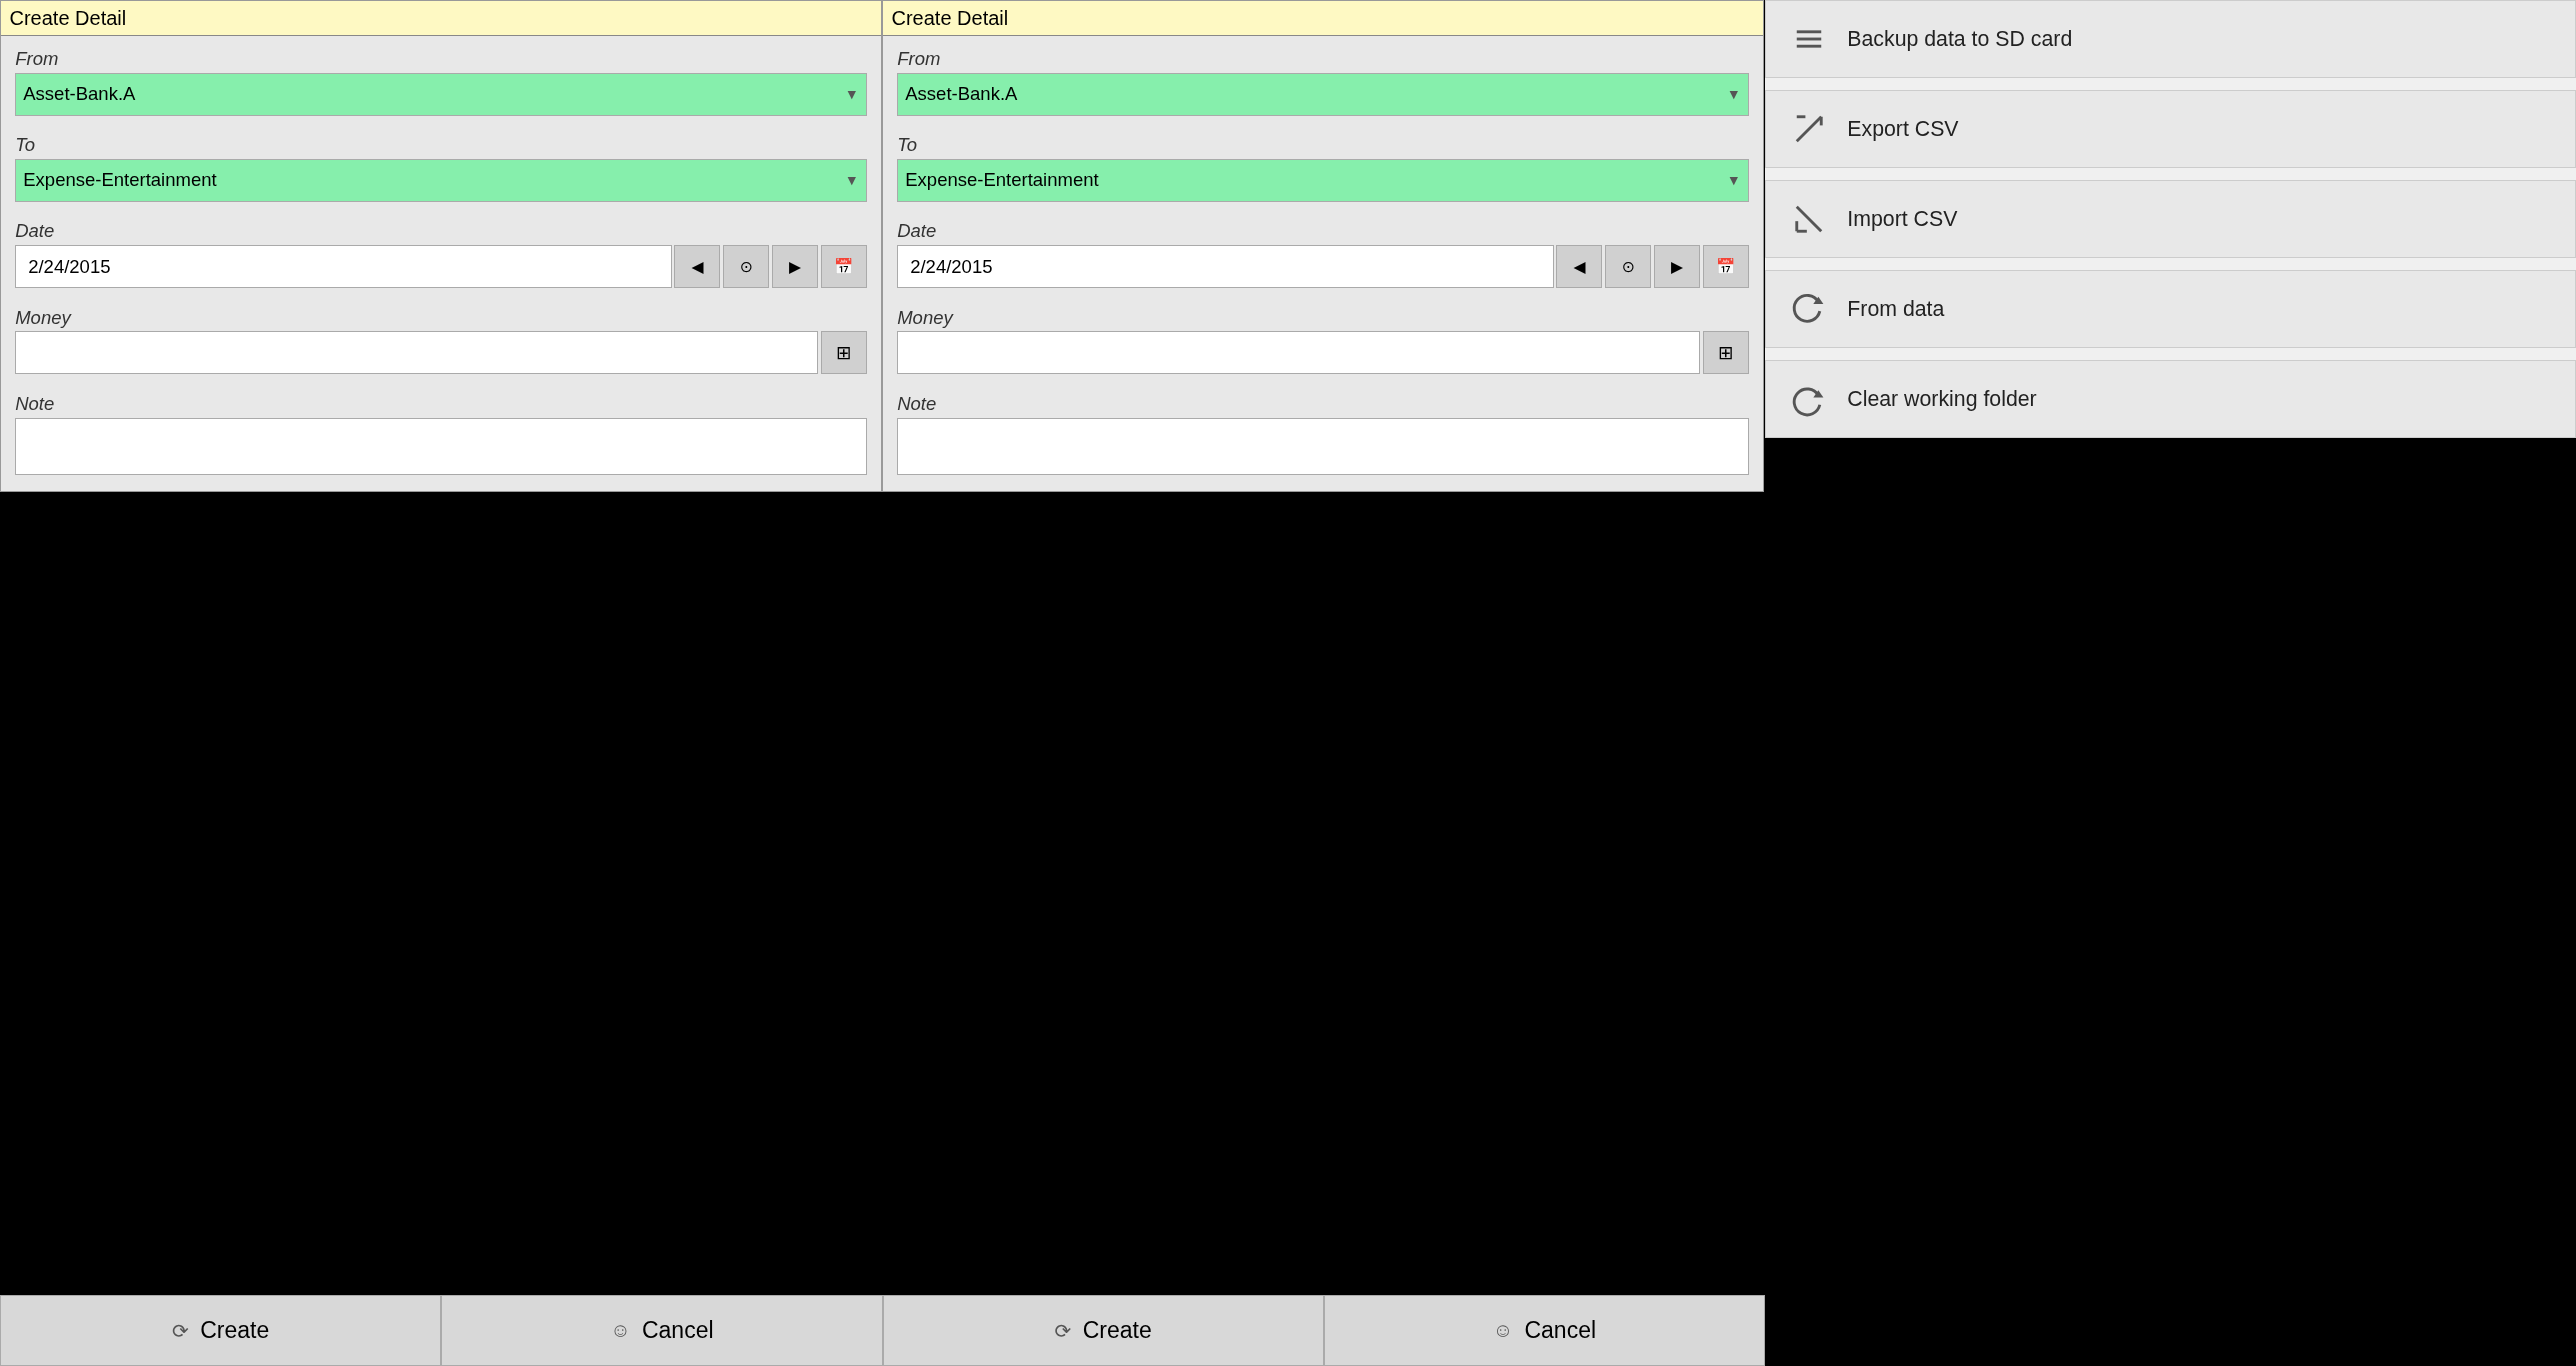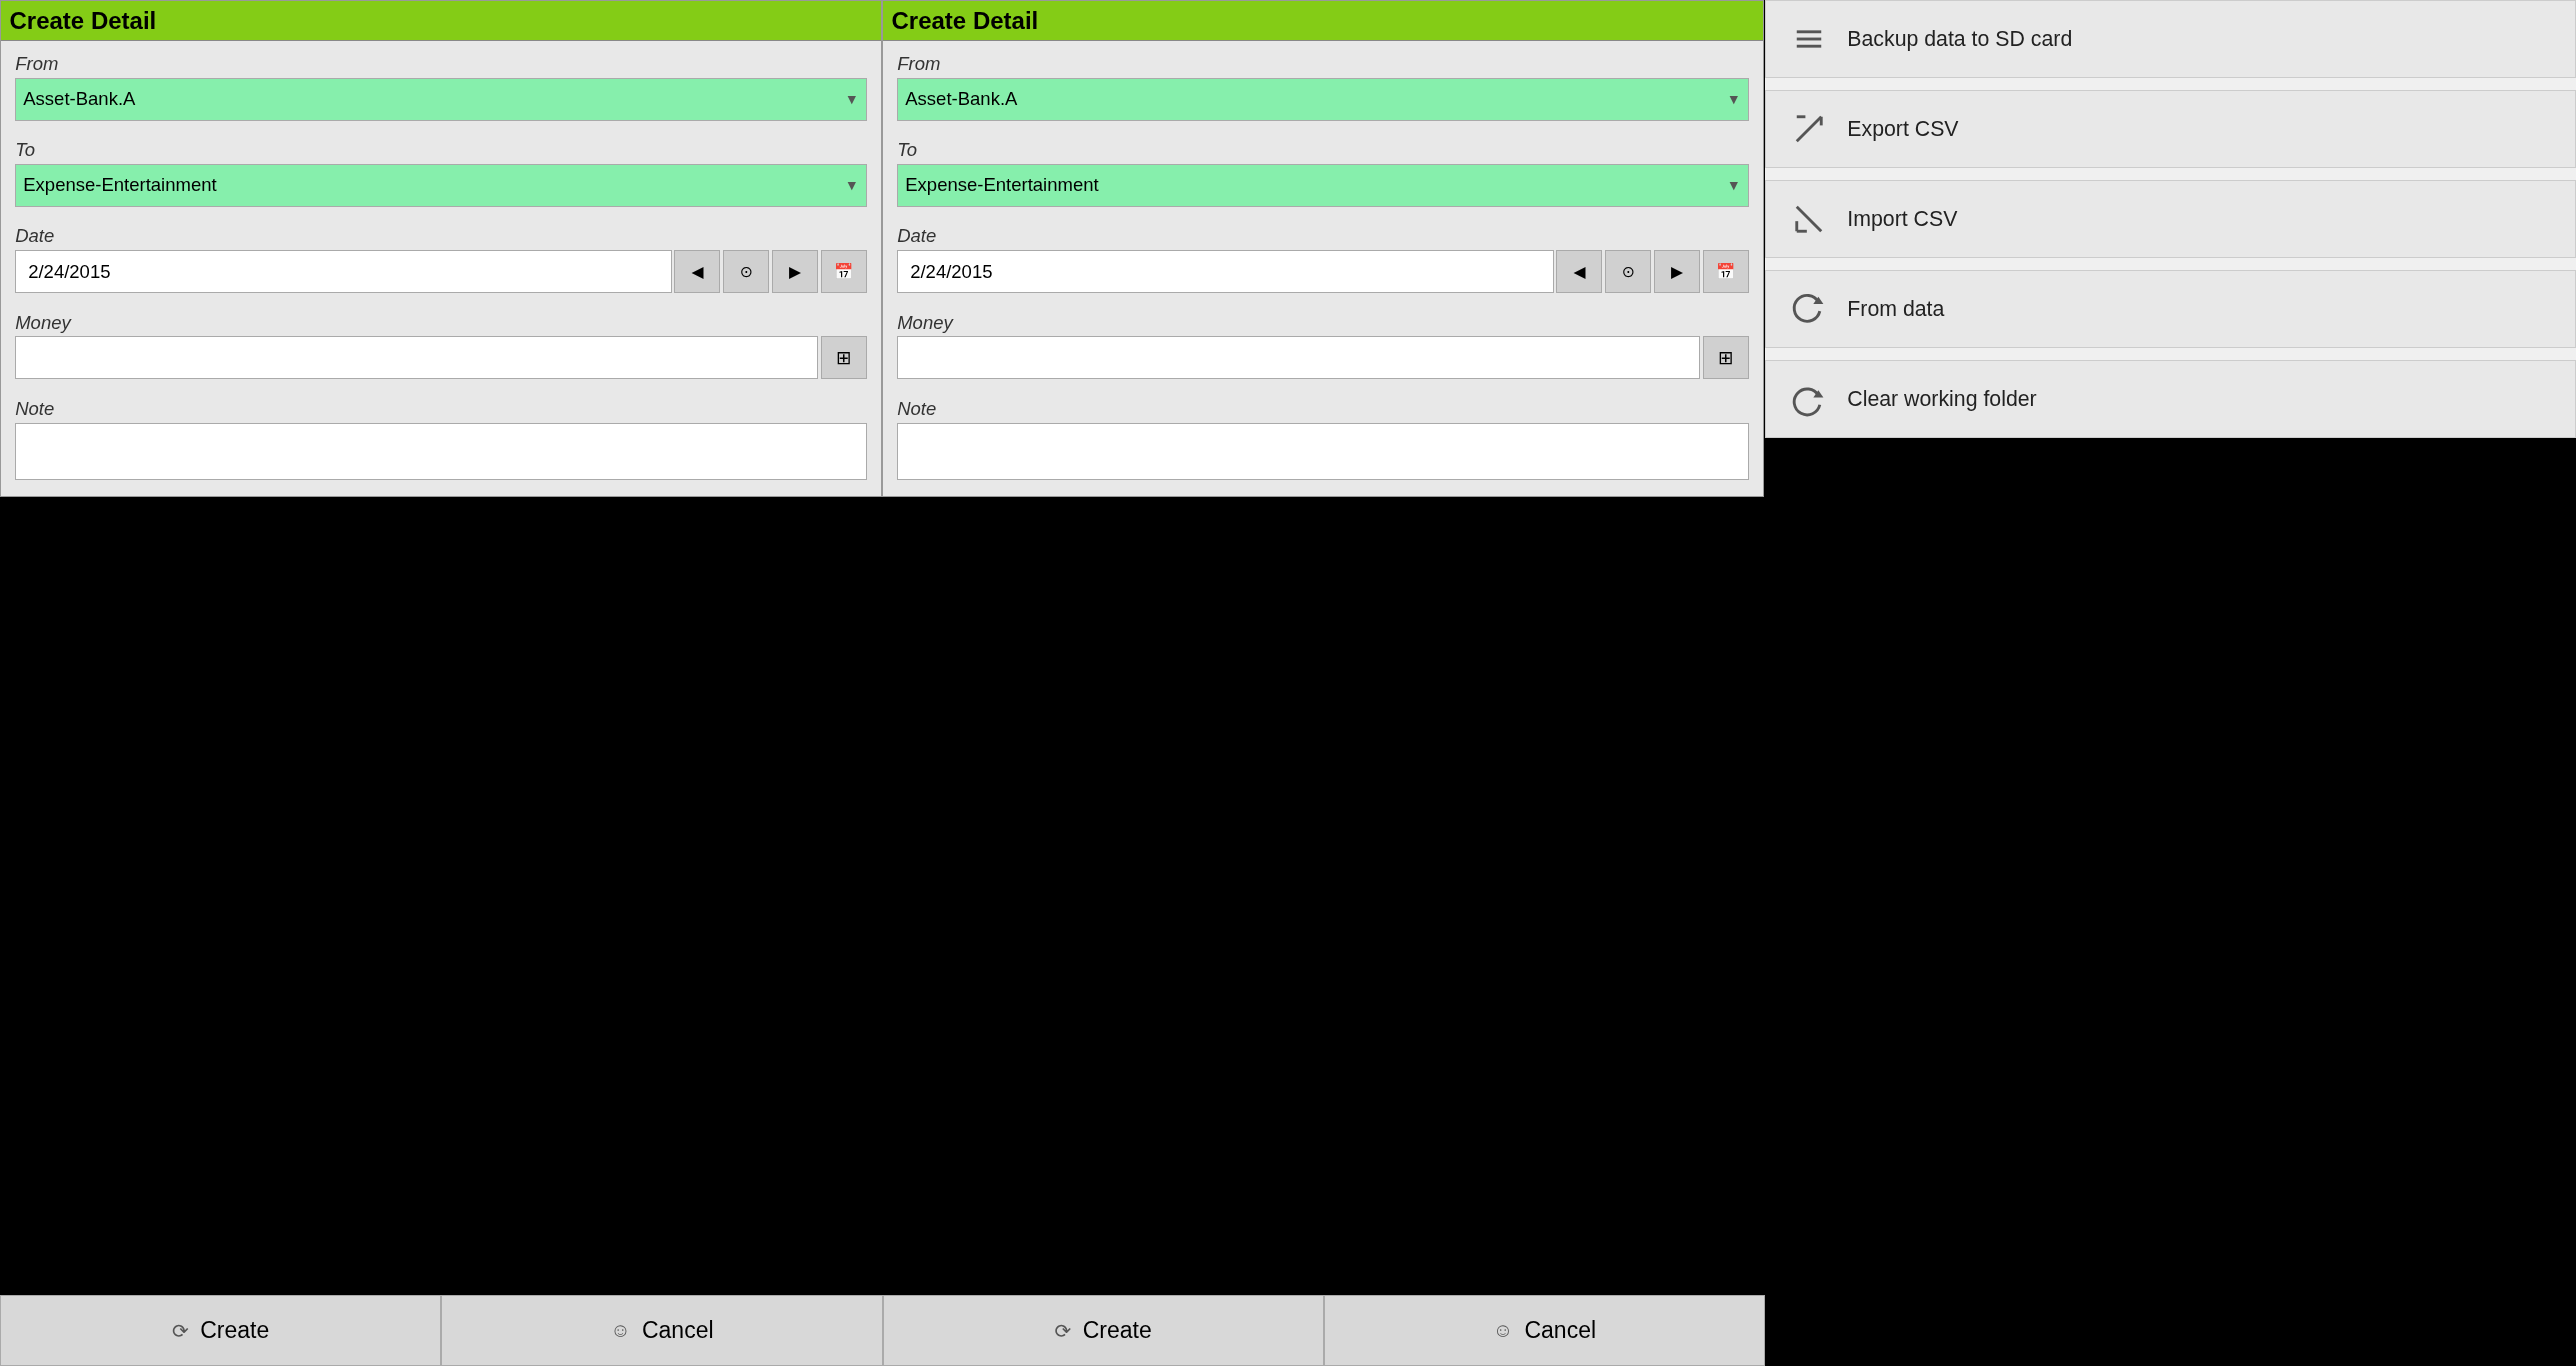--- a/index.html
+++ b/index.html
@@ -6,24 +6,24 @@
     body {
       background: #000;
       font-family: Arial, sans-serif;
       width: 2576px;
       height: 1366px;
       overflow: hidden;
       position: relative;
     }
 
     .panel-title {
-      background: #84cc16;
+      background: #fef9c3;
       color: #000;
-      font-size: 24px;
-      font-weight: bold;
+      font-size: 20px;
+      font-weight: normal;
       padding: 5.7px 8.5px;
       border-bottom: 0.7px solid #888;
     }
 
     .field-group {
       padding: 7.1px 14.2px;
     }
 
     .field-label {
       font-size: 18.5px;

